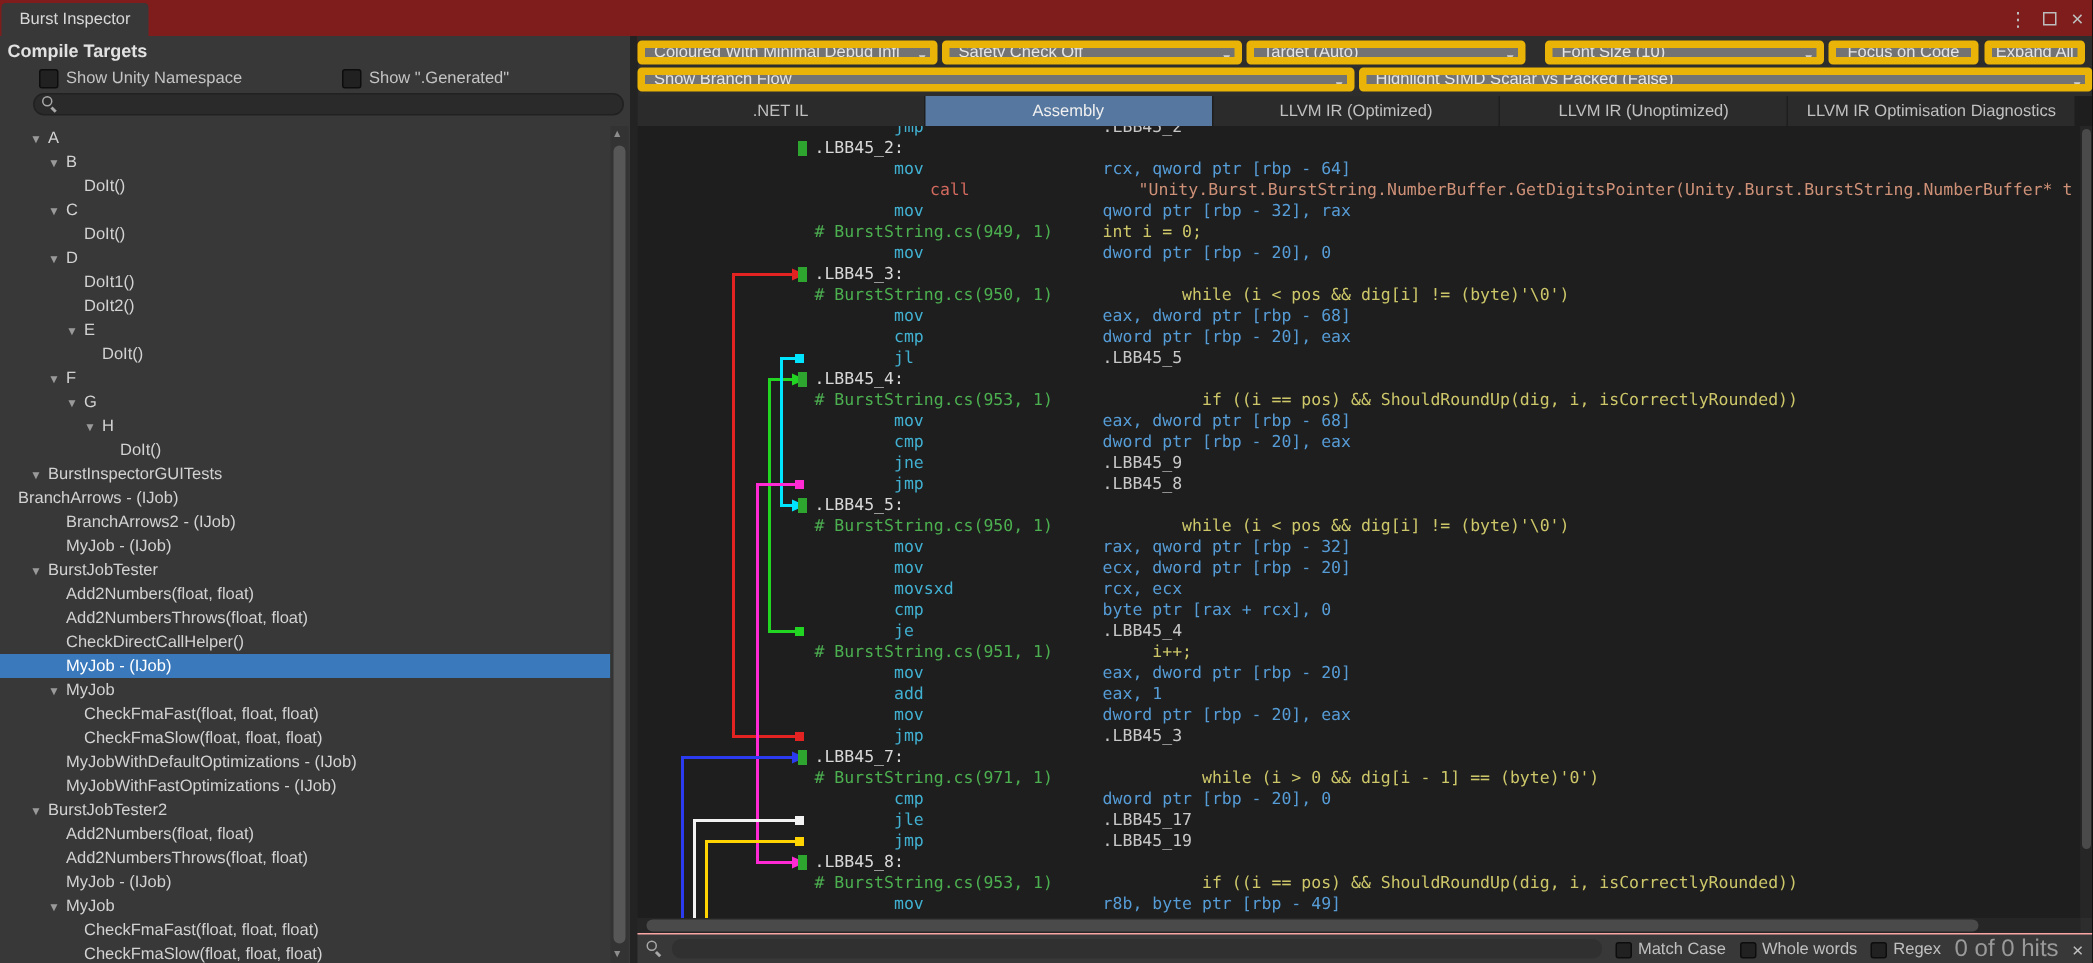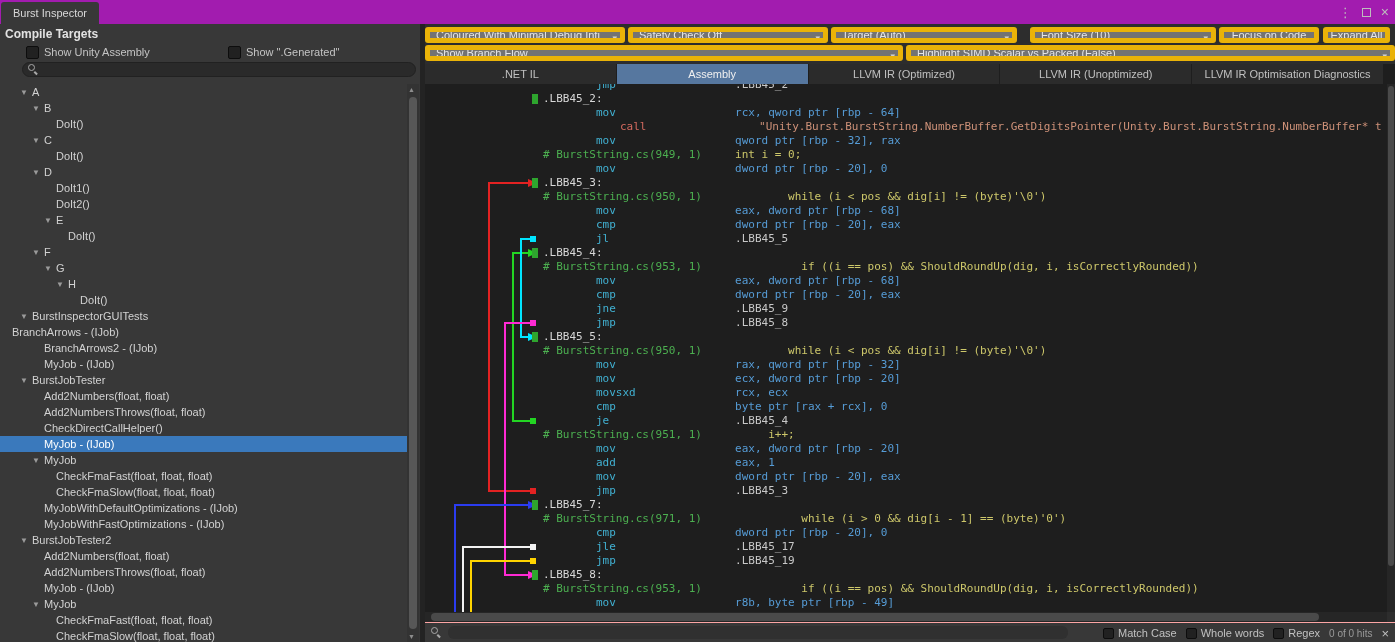--- a/index.html
+++ b/index.html
@@ -1,21 +1,21 @@
 <!DOCTYPE html>
 <html style="--selection: #3a79bc; --tab-selected: #56779f; --label: #d8d8d8; --label-marker: #2ea52e; --mnemonic: #41b0d1; --call: #d1695e; --operand: #569cd6; --target: #c8c8c8; --string-literal: #ce9178; --comment: #4caf50; --source-code: #cdc76a;"><head>
 <meta charset="utf-8">
 <style>
   html,body{margin:0;padding:0;background:#000;}
   *{box-sizing:border-box;}
   .window{position:relative;width:1395px;height:642px;background:#191919;overflow:hidden;
           font-family:"Liberation Sans",sans-serif;color:#c8c8c8;}
 
   
-  .titlebar{position:absolute;left:0;top:0;width:100%;height:40px;background:#a21caf;}
+  .titlebar{position:absolute;left:0;top:0;width:100%;height:40px;background:#7f1d1d;}
   .title-tab{position:absolute;left:1px;top:2px;height:22px;background:#383838;border-radius:3px 3px 0 0;
              padding:0 12px;display:flex;align-items:center;font-size:11px;color:#d8d8d8;}
   .win-controls{position:absolute;right:6px;top:0;height:24px;display:flex;align-items:center;gap:10px;}
   .win-menu{color:#bdbdbd;font-size:13px;cursor:default;}
   .max-icon{width:9px;height:9px;border:1px solid #bdbdbd;display:inline-block;}
   .win-close{color:#bdbdbd;font-size:14px;line-height:14px;}
 
   
   .left-panel{position:absolute;left:0;top:24px;width:420px;height:618px;background:#383838;overflow:hidden;}
   .panel-header{position:absolute;left:5px;top:3px;font-size:12px;font-weight:bold;color:#e2e2e2;}
@@ -75,21 +75,21 @@
   .hscroll{position:absolute;left:0;top:588px;width:962px;height:10px;background:#262626;}
   .hthumb{position:absolute;left:6px;top:1px;width:888px;height:8px;background:#4a4a4a;border-radius:4px;}
 
   
   .bottom-bar{position:absolute;left:0;top:598px;width:100%;height:20px;background:#383838;border-top:1px solid #fca5a5;}
   .bb-search{position:absolute;left:6px;top:3px;display:flex;align-items:center;gap:6px;}
   .bb-input{width:620px;height:13px;background:#303030;border-radius:6px;}
   .bottom-right{position:absolute;right:6px;top:0;height:20px;display:flex;align-items:center;gap:9px;}
   .bb-cb{display:flex;align-items:center;gap:4px;font-size:11px;color:#c0c0c0;}
   .bb-cb .checkbox{width:11px;height:11px;}
-  .bb-hits{font-size:10px;color:#9a9a9a;}
+  .bb-hits{font-size:16px;color:#9a9a9a;}
   .bb-close{font-size:13px;color:#c0c0c0;}
 </style>
 </head>
 <body>
 
 <div class="window">
 
   <div class="titlebar">
     <div class="title-tab">
       <span>Burst Inspector</span>
@@ -99,21 +99,21 @@
       <span class="max-icon"></span>
       <span class="win-close">×</span>
     </div>
   </div>
 
   <div class="left-panel">
     <div class="panel-header">Compile Targets</div>
     <div class="cb-row">
       <div class="cb-group" style="left:26px">
         <span class="checkbox"></span>
-        <span class="cb-label">Show Unity Assembly</span>
+        <span class="cb-label">Show Unity Namespace</span>
       </div>
       <div class="cb-group" style="left:228px">
         <span class="checkbox"></span>
         <span class="cb-label">Show ".Generated"</span>
       </div>
     </div>
     <div class="search-field">
       <span class="mag"></span>
     </div>
     <div class="tree">

